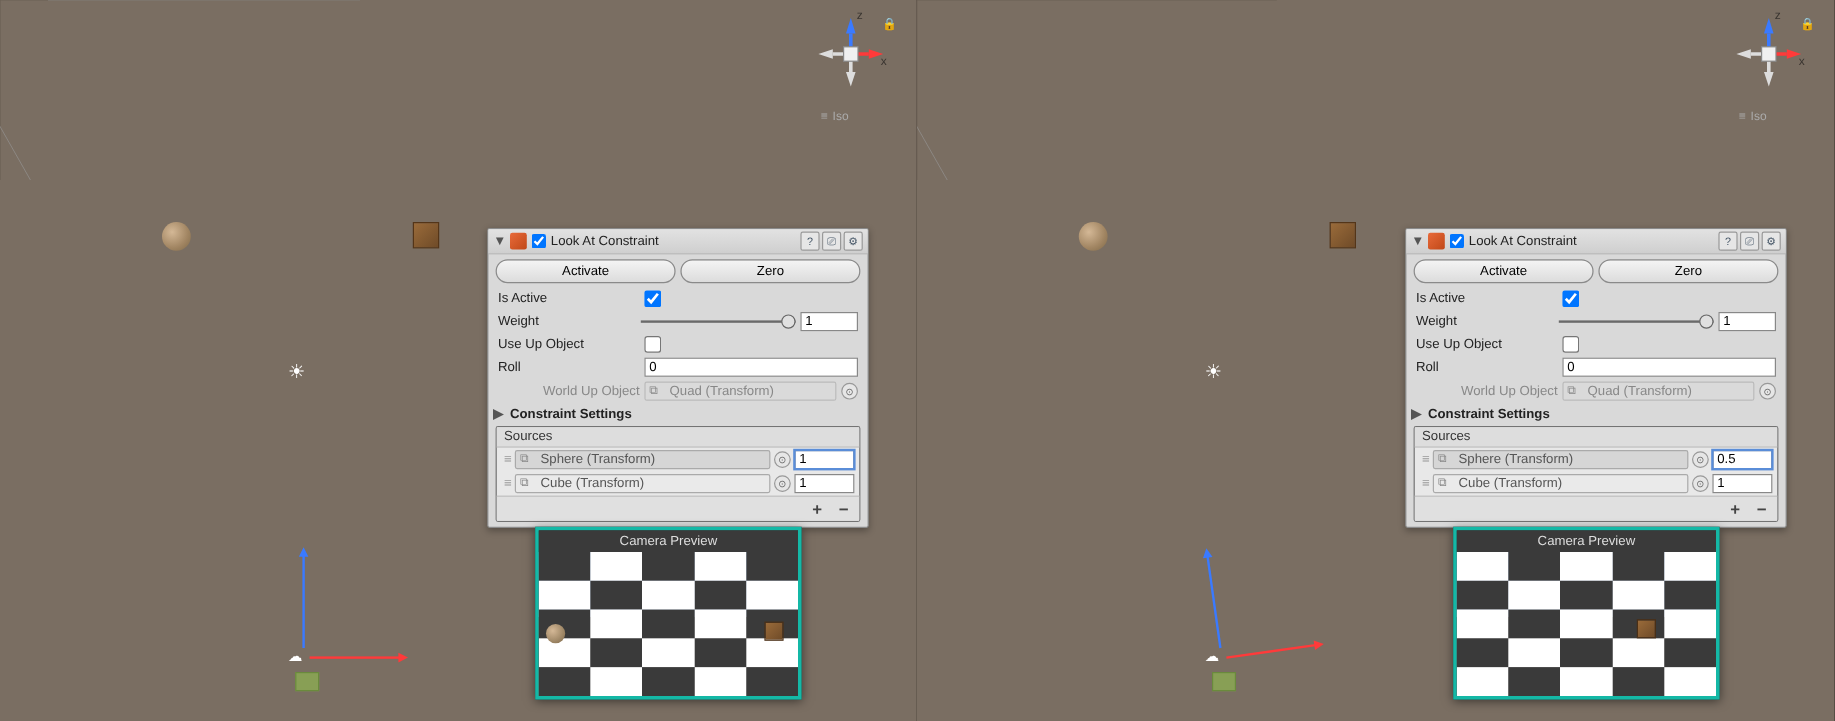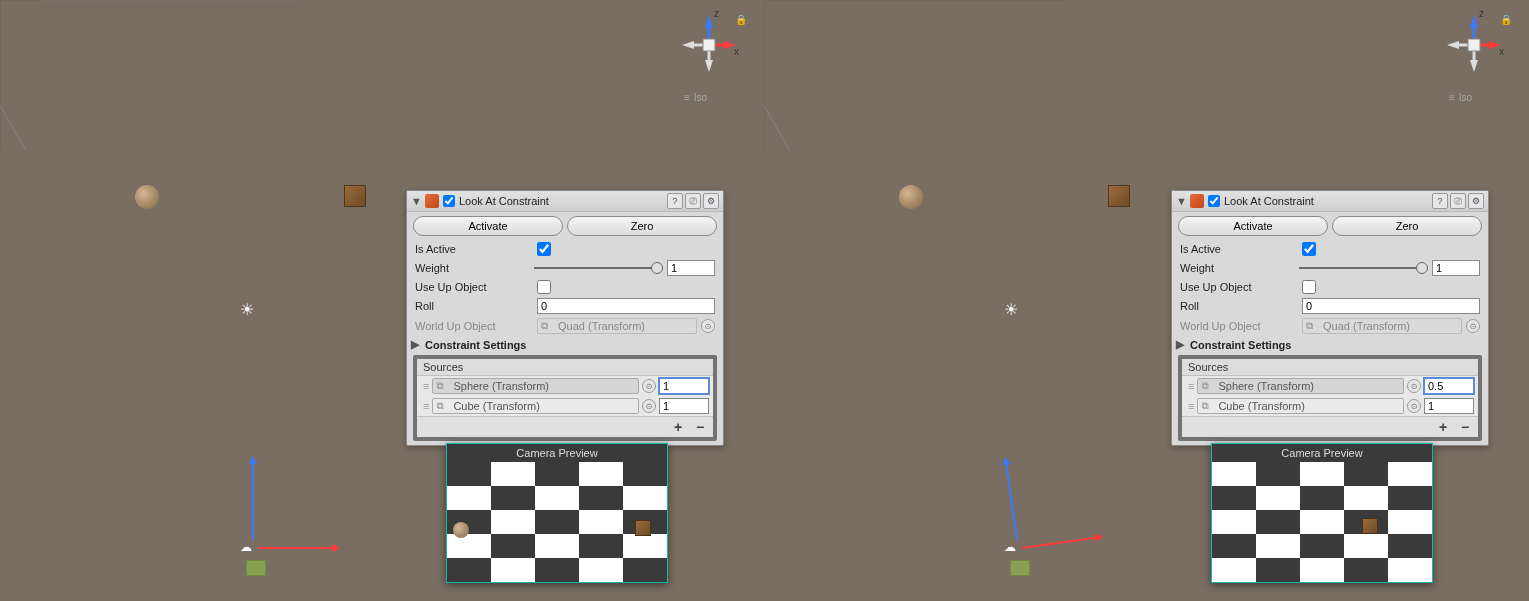--- a/index.html
+++ b/index.html
@@ -42,50 +42,50 @@
   .panel-header input[type=checkbox] { width:12px; height:12px; }
   .panel-title { font-weight: normal; color:#222; flex:1; }
   .panel-right-icons { display:flex; gap:2px; }
   .piconbtn { width:16px; height:16px; border:1px solid #999; border-radius:2px; background:#e6e6e6; display:flex; align-items:center; justify-content:center; font-size:9px; color:#456; cursor:pointer; }
 
   .btn-row { display:flex; gap:4px; padding:4px 6px; }
   .btn-row button { flex:1; height:20px; border:1px solid #8a8a8a; border-radius:10px; background: linear-gradient(#f4f4f4,#dcdcdc); font-size:11px; cursor:pointer; }
 
   .prop-row { display:flex; align-items:center; padding: 2px 8px; gap:4px; }
   .prop-label { width: 118px; color:#222; }
-  .prop-label.dim { color:#888; }
+  .prop-label.dim { color:#888;text-align:right; }
   .prop-field { flex:1; display:flex; align-items:center; gap:4px; }
   input[type=checkbox].cb { width:14px; height:14px; }
   .slider-wrap { display:flex; align-items:center; gap:4px; flex:1; }
   .slider { flex:1; height:14px; -webkit-appearance:none; background:transparent; }
   .slider::-webkit-slider-runnable-track { height:2px; background:#6a6a6a; }
   .slider::-webkit-slider-thumb { -webkit-appearance:none; width:12px; height:12px; border-radius:50%; background:#e0e0e0; border:1px solid #666; margin-top:-5px; }
   .nfield { width:48px; height:16px; border:1px solid #888; background:#fff; font-size:11px; padding:0 3px; }
   .tfield { flex:1; height:16px; border:1px solid #888; background:#fff; font-size:11px; padding:0 3px; }
   .objfield { flex:1; height:16px; border:1px solid #aaa; border-radius:2px; background:#eaeaea; font-size:11px; padding:0 3px; display:flex; align-items:center; gap:3px; color:#555; }
   .objfield.dim { background:#dadada; color:#888; border-color:#bbb; }
   .objpick { width:14px; height:14px; border:1px solid #999; border-radius:50%; background:#e6e6e6; display:flex; align-items:center; justify-content:center; font-size:8px; cursor:pointer; }
   .objpick::before { content:'⊙'; color:#666; }
 
   .foldrow { display:flex; align-items:center; padding:2px 4px; gap:4px; font-weight:bold; color:#222; cursor:pointer; }
   .foldrow .arrow { width:10px; color:#555; }
 
-  .sources { margin:2px 6px 4px 6px; border:4px solid #737373; border-radius:2px; background:#e8e8e8; }
+  .sources { margin:2px 6px 4px 6px; border:1px solid #737373; border-radius:2px; background:#e8e8e8; }
   .sources-head { padding:2px 6px; border-bottom:1px solid #c0c0c0; background:#ddd; font-weight:normal; color:#333; }
   .source-row { display:flex; align-items:center; padding:2px 4px; gap:3px; }
   .source-row.sel .objfield { background:#d6d6d6; }
   .handle { color:#999; letter-spacing:-2px; cursor:grab; padding:0 2px; }
   .picon { width:12px; height:12px; color:#888; font-size:10px; margin-right:2px; }
   .sfield { width:50px; height:16px; border:1px solid #888; background:#fff; font-size:11px; padding:0 3px; }
   .sfield.highlight { outline:2px solid #5a8dd8; outline-offset:-1px; }
   .src-buttons { display:flex; justify-content:flex-end; gap:4px; padding:2px 4px; border-top:1px solid #c0c0c0; background:#e0e0e0; }
   .add-btn, .rm-btn { width:18px; height:16px; background:transparent; font-size:14px; font-weight:bold; color:#444; cursor:pointer; display:flex; align-items:center; justify-content:center; border:none; }
 
   
-  .campreview { position:absolute; bottom:18px; right:96px; width:222px; background:#2b2b2b; border:1px solid #14b8a6; box-shadow:0 2px 8px rgba(0,0,0,0.5); }
+  .campreview { position:absolute; bottom:18px; right:96px; width:222px; background:#2b2b2b; border:3px solid #14b8a6; box-shadow:0 2px 8px rgba(0,0,0,0.5); }
   .campreview-title { text-align:center; font-size:11px; color:#ddd; padding:3px 0; background:#3a3a3a; }
   .campreview-body { width:100%; height:120px; position:relative; background:linear-gradient(#7a95b8 0%, #b8c5d6 45%, #808080 45%); overflow:hidden; }
   .checker { position:absolute; left:0; right:0; bottom:0; height:100%; display:grid; grid-template-columns:repeat(5,1fr); grid-template-rows:repeat(5,1fr); }
   .checker div { background:#fff; }
   .checker div.dk { background:#3a3a3a; }
   .mini-sphere { position:absolute; width:16px; height:16px; border-radius:50%; background:radial-gradient(circle at 35% 35%,#d4b896,#7d6848); }
   .mini-cube { position:absolute; width:16px; height:16px; background:linear-gradient(135deg,#9a6b3a,#6f4b28); border:1px solid #4a2f16; }
 
   .cloud-icon { position:absolute; left:240px; top:540px; font-size:12px; color:#fff; }
 </style>

